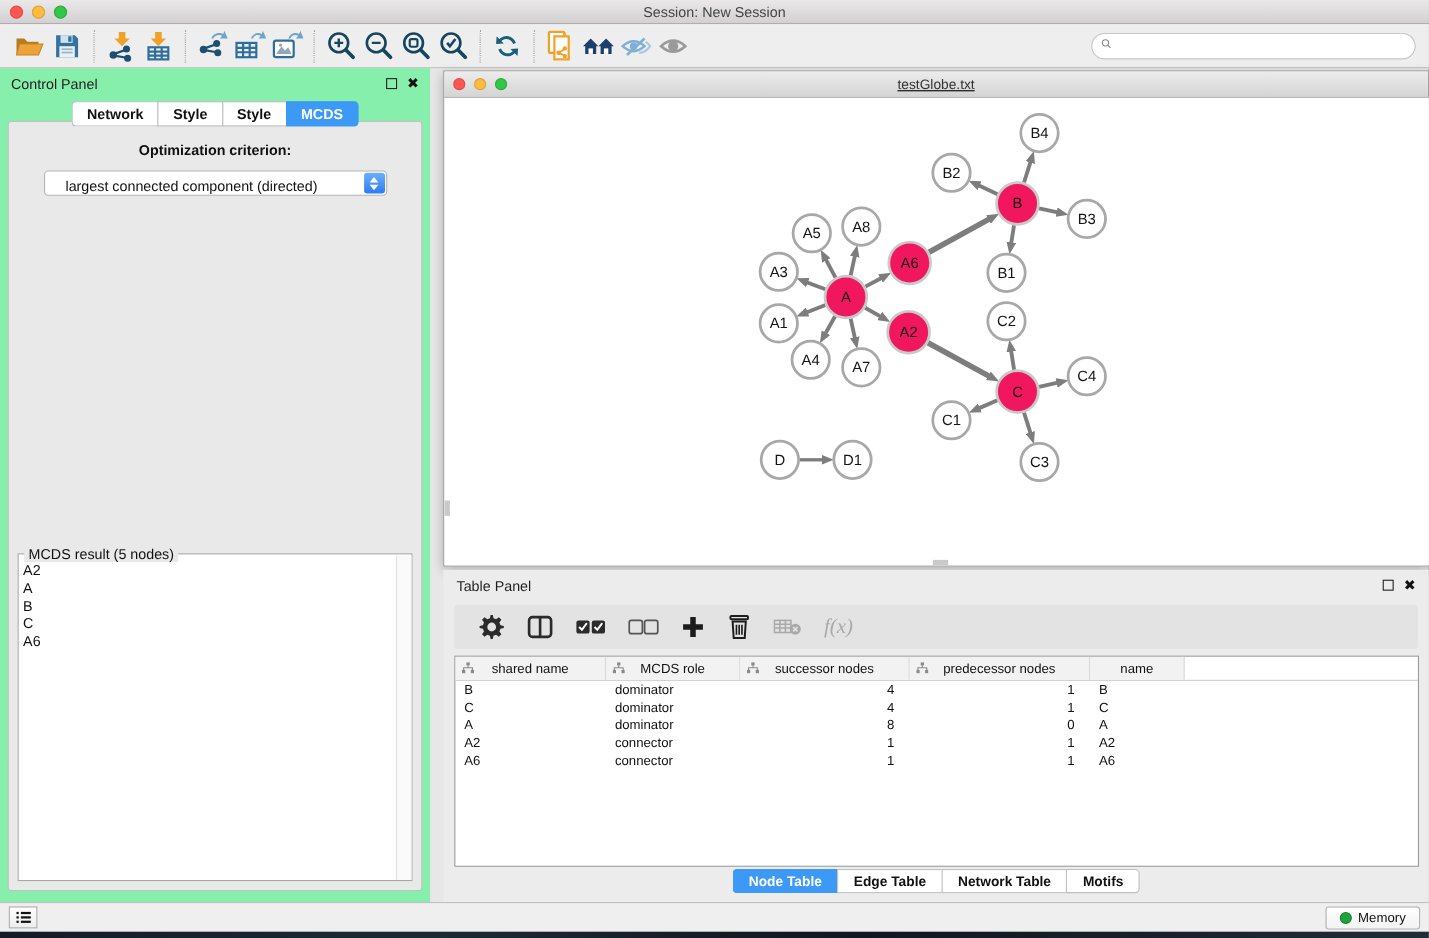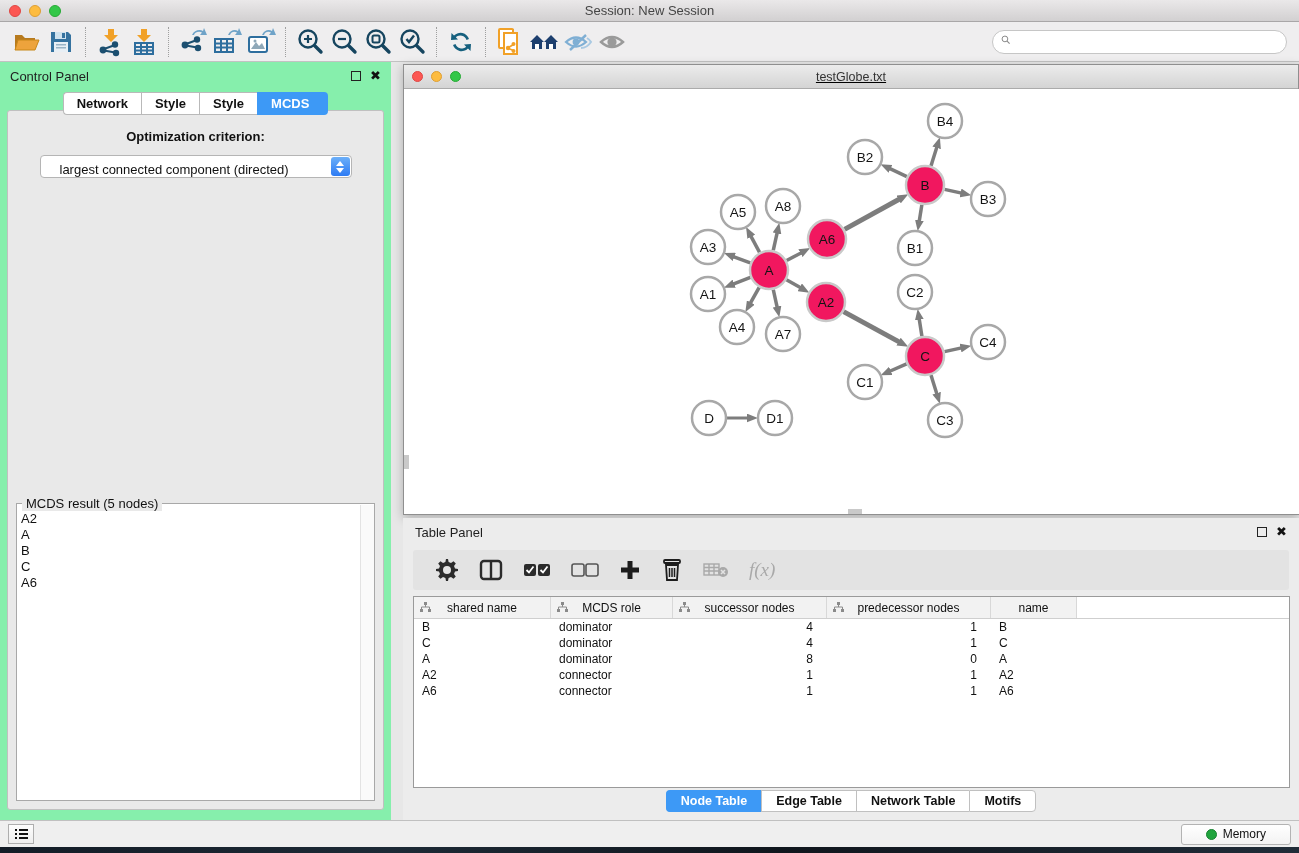--- a/index.html
+++ b/index.html
@@ -32,21 +32,21 @@
   .control-panel { position:absolute; left:0; top:62px; width:391px; height:758px; background:#86efac; }
   .panel-head { height:28px; display:flex; align-items:center; padding:0 10px; }
   .panel-title { font-size:13px; color:#1f1f1f; }
   .panel-head-btns { margin-left:auto; display:flex; gap:9px; align-items:center; }
   .float-btn { width:10px; height:10px; border:1.5px solid #222; display:inline-block; }
   .close-btn { font-size:13px; font-weight:bold; color:#111; line-height:10px; }
   .cp-tabs { display:flex; justify-content:center; gap:0; margin-top:2px; position:relative; z-index:2; }
   .cp-tab { padding:3px 13px; font-size:13px; font-weight:bold; color:#111; background:#fff;
     border:1px solid #b9b9b9; border-right:none; }
   .cp-tab:first-child { border-radius:4px 0 0 4px; }
-  .cp-tab:last-child { border-right:6px solid #a21caf; border-radius:0 4px 4px 0; }
+  .cp-tab:last-child { border-right:1px solid #a21caf; border-radius:0 4px 4px 0; }
   .cp-tab.active { background:#3d99f6; color:#fff; border-color:#3d99f6; }
   .cp-content { position:absolute; left:7px; top:48px; width:377px; height:700px;
     border:1px solid #c0c0c0; border-radius:3px; background:#e9e9e9; }
   .opt-label { text-align:center; font-size:13px; font-weight:bold; color:#111; margin-top:18px; }
   .criterion-select { position:relative; margin:11px auto 0; width:312px; height:23px; background:#fff;
     border:1px solid #b5b5b5; border-radius:4px; font-size:13px; color:#111;
     display:flex; align-items:flex-end; padding-left:19px; }
   .select-stepper { position:absolute; right:1px; top:1px; width:19px; height:19px; border-radius:3px;
     background:linear-gradient(#6cb0f9,#2d7bf4); display:flex; flex-direction:column;
     align-items:center; justify-content:center; gap:2px; }
@@ -106,21 +106,21 @@
   .statusbar { position:absolute; left:0; top:820px; width:1299px; height:27px; background:#efefef;
     border-top:1px solid #c0c0c0; display:flex; align-items:center; padding:0 8px; }
   .list-btn { width:26px; height:20px; border:1px solid #aeaeae; background:linear-gradient(#fdfdfd,#eee);
     display:flex; align-items:center; justify-content:center; }
   .list-glyph { display:flex; flex-direction:column; gap:2px; }
   .list-glyph .row { display:flex; gap:2px; align-items:center; }
   .list-glyph .dot { width:2px; height:2px; background:#111; }
   .list-glyph .bar { width:9px; height:2px; background:#111; }
   .memory-btn { margin-left:auto; height:21px; border:1px solid #b3b3b3; border-radius:3px;
     background:linear-gradient(#fff,#f3f3f3); display:flex; align-items:center; gap:6px;
-    padding:0 24px; font-size:12px; color:#111; }
+    padding:0 12px; font-size:12px; color:#111; }
   .mem-dot { width:11px; height:11px; border-radius:50%; background:#1fa33c; border:1px solid #178230; }
   .desktop-strip { position:absolute; left:0; top:847px; width:1299px; height:6px;
     background:linear-gradient(90deg,#131c26,#1d2a36 30%,#10161d 60%,#202c38); }
 </style>
 </head>
 <body>
 
 <div id="app">
 
   <div class="titlebar">

